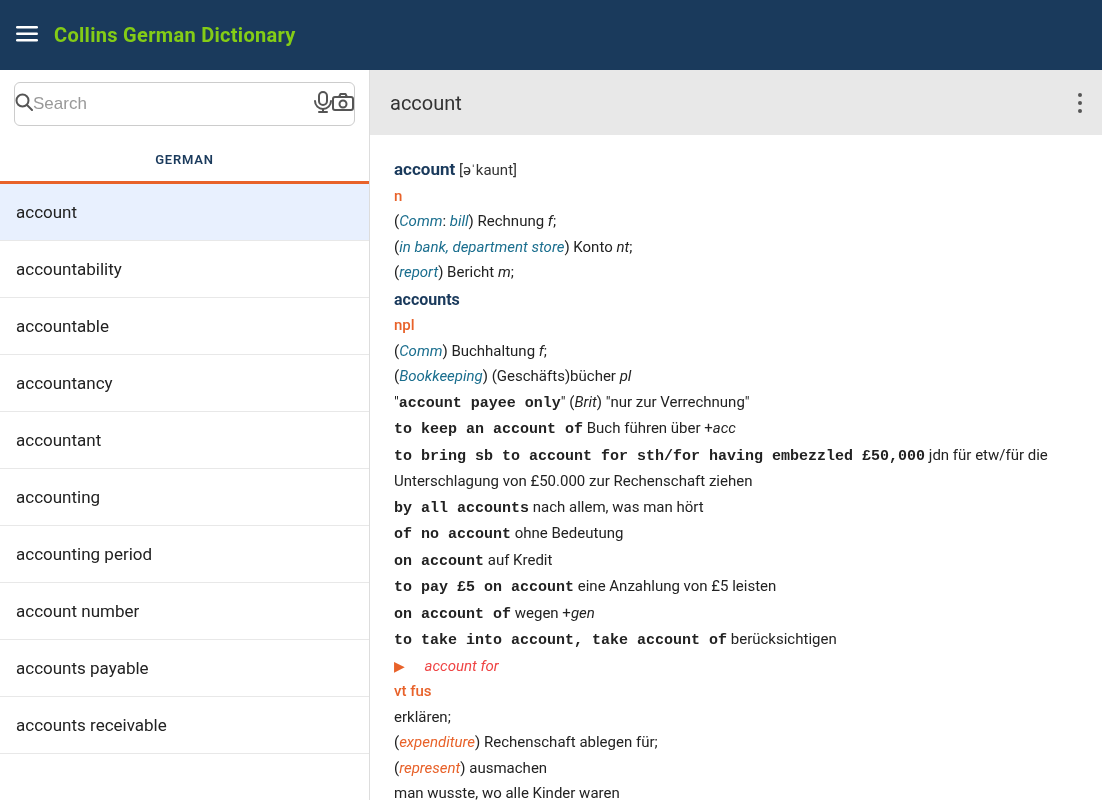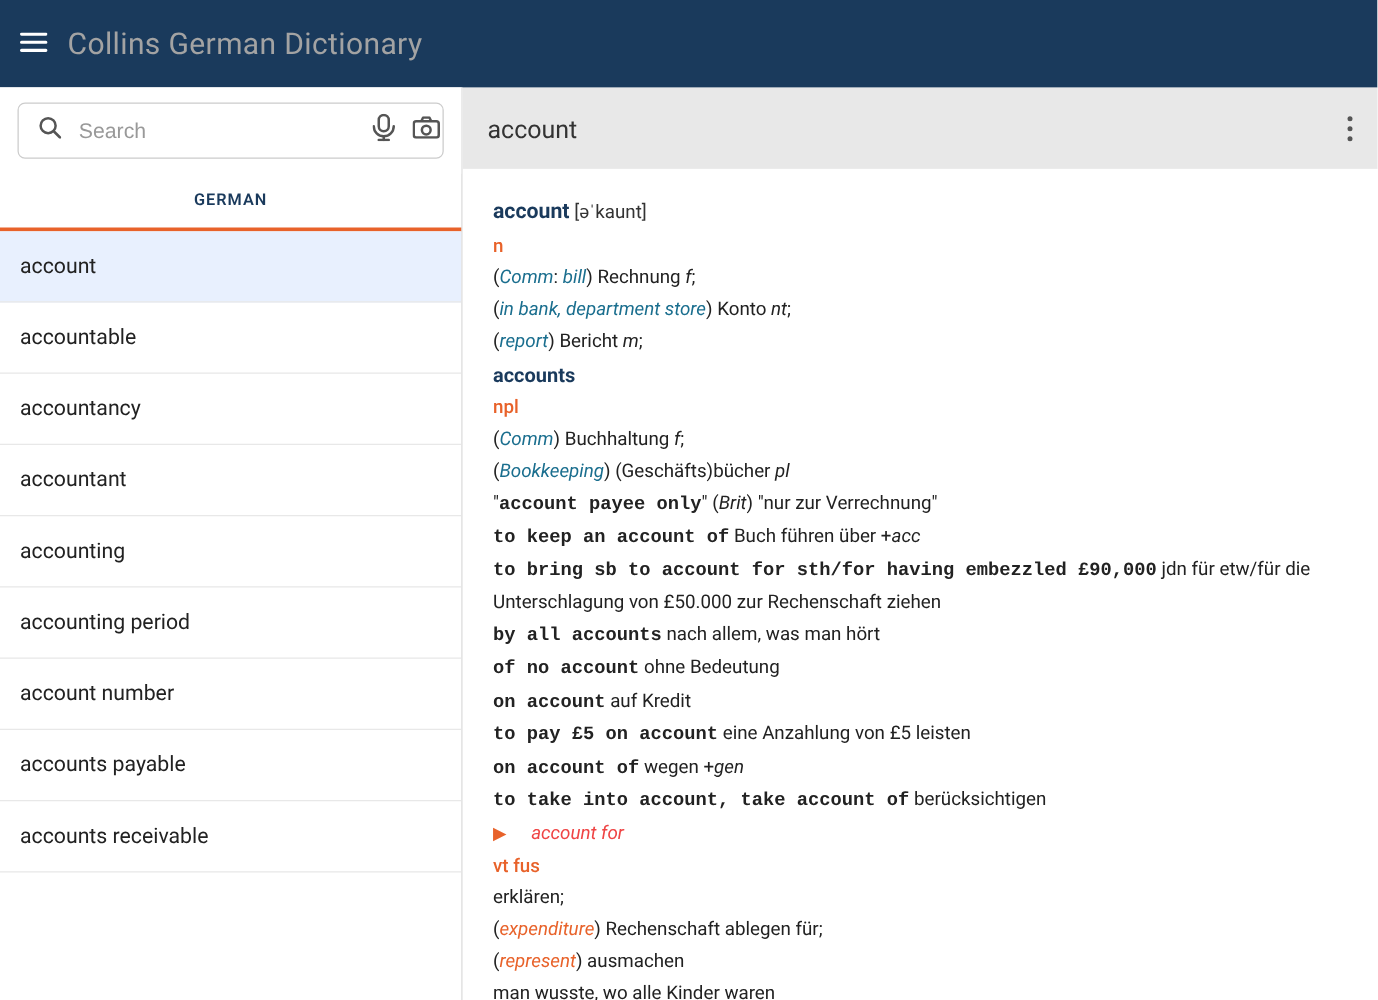--- a/index.html
+++ b/index.html
@@ -14,23 +14,23 @@
       padding: 0 16px;
       gap: 16px;
     }
     .hamburger-icon {
       color: white;
       font-size: 20px;
       cursor: pointer;
       line-height: 1;
     }
     .app-title {
-      color: #a3a3a3;
-      font-size: 24px;
-      font-weight: 400;
+      color: #84cc16;
+      font-size: 20px;
+      font-weight: 700;
       letter-spacing: 0.3px;
     }
 
     
     .main-layout {
       display: flex;
       height: 730px;
     }
 
     
@@ -46,22 +46,22 @@
     
     .search-container {
       padding: 12px 14px;
       background: white;
     }
     .search-bar {
       display: flex;
       align-items: center;
       border: 1.5px solid #ccc;
       border-radius: 6px;
-      padding: 8px 16px;
-      gap: 14px;
+      padding: 8px 0;
+      gap: 0;
       background: white;
     }
     .search-icon {
       color: #555;
       font-size: 18px;
     }
     .search-input {
       flex: 1;
       border: none;
       outline: none;
@@ -244,20 +244,21 @@
         </span>
       </div>
     </div>
 
     <div class="tabs">
       <div class="tab active">GERMAN</div>
     </div>
 
     <div class="word-list">
       <div class="word-item selected">account</div>
+      <div class="word-item">accountability</div>
       <div class="word-item">accountable</div>
       <div class="word-item">accountancy</div>
       <div class="word-item">accountant</div>
       <div class="word-item">accounting</div>
       <div class="word-item">accounting period</div>
       <div class="word-item">account number</div>
       <div class="word-item">accounts payable</div>
       <div class="word-item">accounts receivable</div>
     </div>
   </div>
@@ -281,21 +282,21 @@
       <p><span class="pos-n">n</span></p>
       <p>(<span class="italic-link">Comm</span>: <span class="italic-link">bill</span>) Rechnung <em>f</em>;</p>
       <p>(<span class="italic-link">in bank, department store</span>) Konto <em>nt</em>;</p>
       <p>(<span class="italic-link">report</span>) Bericht <em>m</em>;</p>
       <p><span class="section-header">accounts</span></p>
       <p><span class="pos-n">npl</span></p>
       <p>(<span class="italic-link">Comm</span>) Buchhaltung <em>f</em>;</p>
       <p>(<span class="italic-link">Bookkeeping</span>) (Geschäfts)bücher <em>pl</em></p>
       <p>"<span class="bold-phrase">account payee only</span>" (<em>Brit</em>) "nur zur Verrechnung"</p>
       <p><span class="bold-phrase">to keep an account of</span> Buch führen über +<em>acc</em></p>
-      <p><span class="bold-phrase">to bring sb to account for sth/for having embezzled £90,000</span> jdn für etw/für die Unterschlagung von £50.000 zur Rechenschaft ziehen</p>
+      <p><span class="bold-phrase">to bring sb to account for sth/for having embezzled £50,000</span> jdn für etw/für die Unterschlagung von £50.000 zur Rechenschaft ziehen</p>
       <p><span class="bold-phrase">by all accounts</span> nach allem, was man hört</p>
       <p><span class="bold-phrase">of no account</span> ohne Bedeutung</p>
       <p><span class="bold-phrase">on account</span> auf Kredit</p>
       <p><span class="bold-phrase">to pay £5 on account</span> eine Anzahlung von £5 leisten</p>
       <p><span class="bold-phrase">on account of</span> wegen +<em>gen</em></p>
       <p><span class="bold-phrase">to take into account, take account of</span> berücksichtigen</p>
       <p><span class="triangle">▶</span> <span class="account-for-link">account for</span></p>
       <p><span class="pos-vt">vt fus</span></p>
       <p>erklären;</p>
       <p>(<span class="italic-link-orange">expenditure</span>) Rechenschaft ablegen für;</p>

